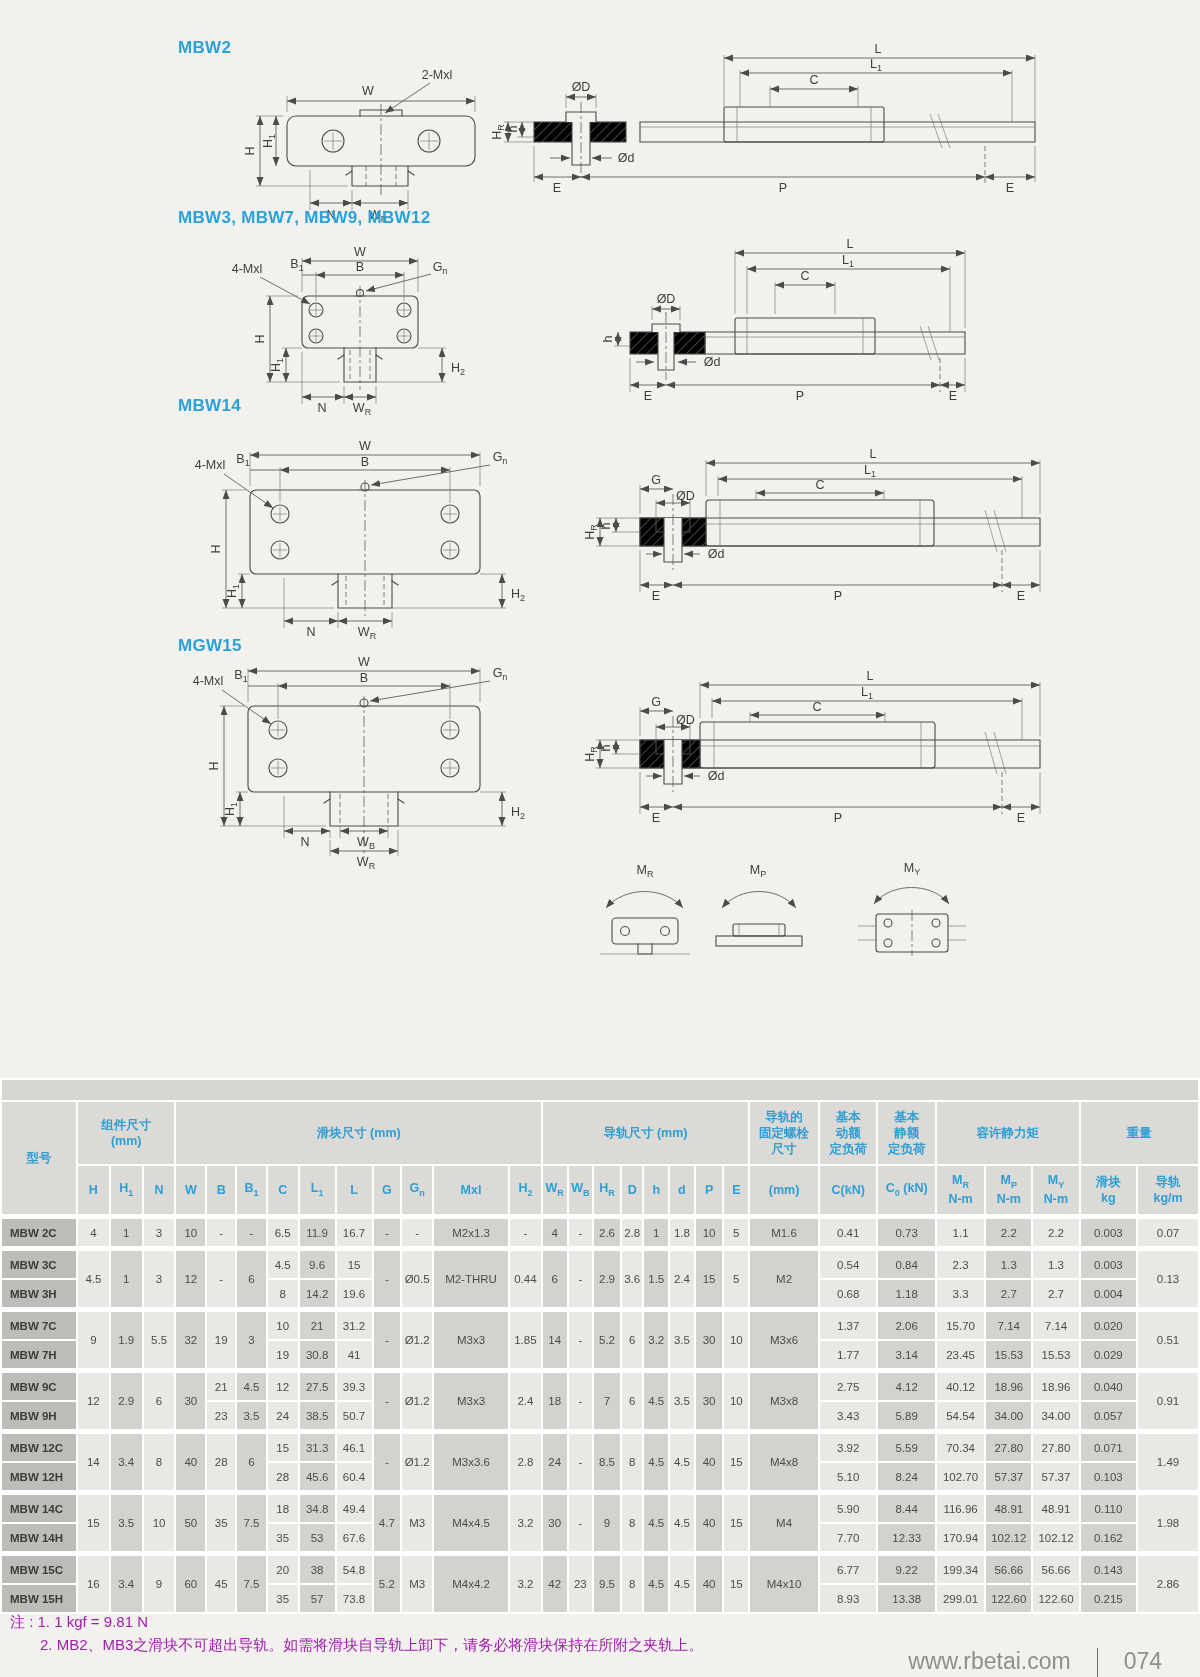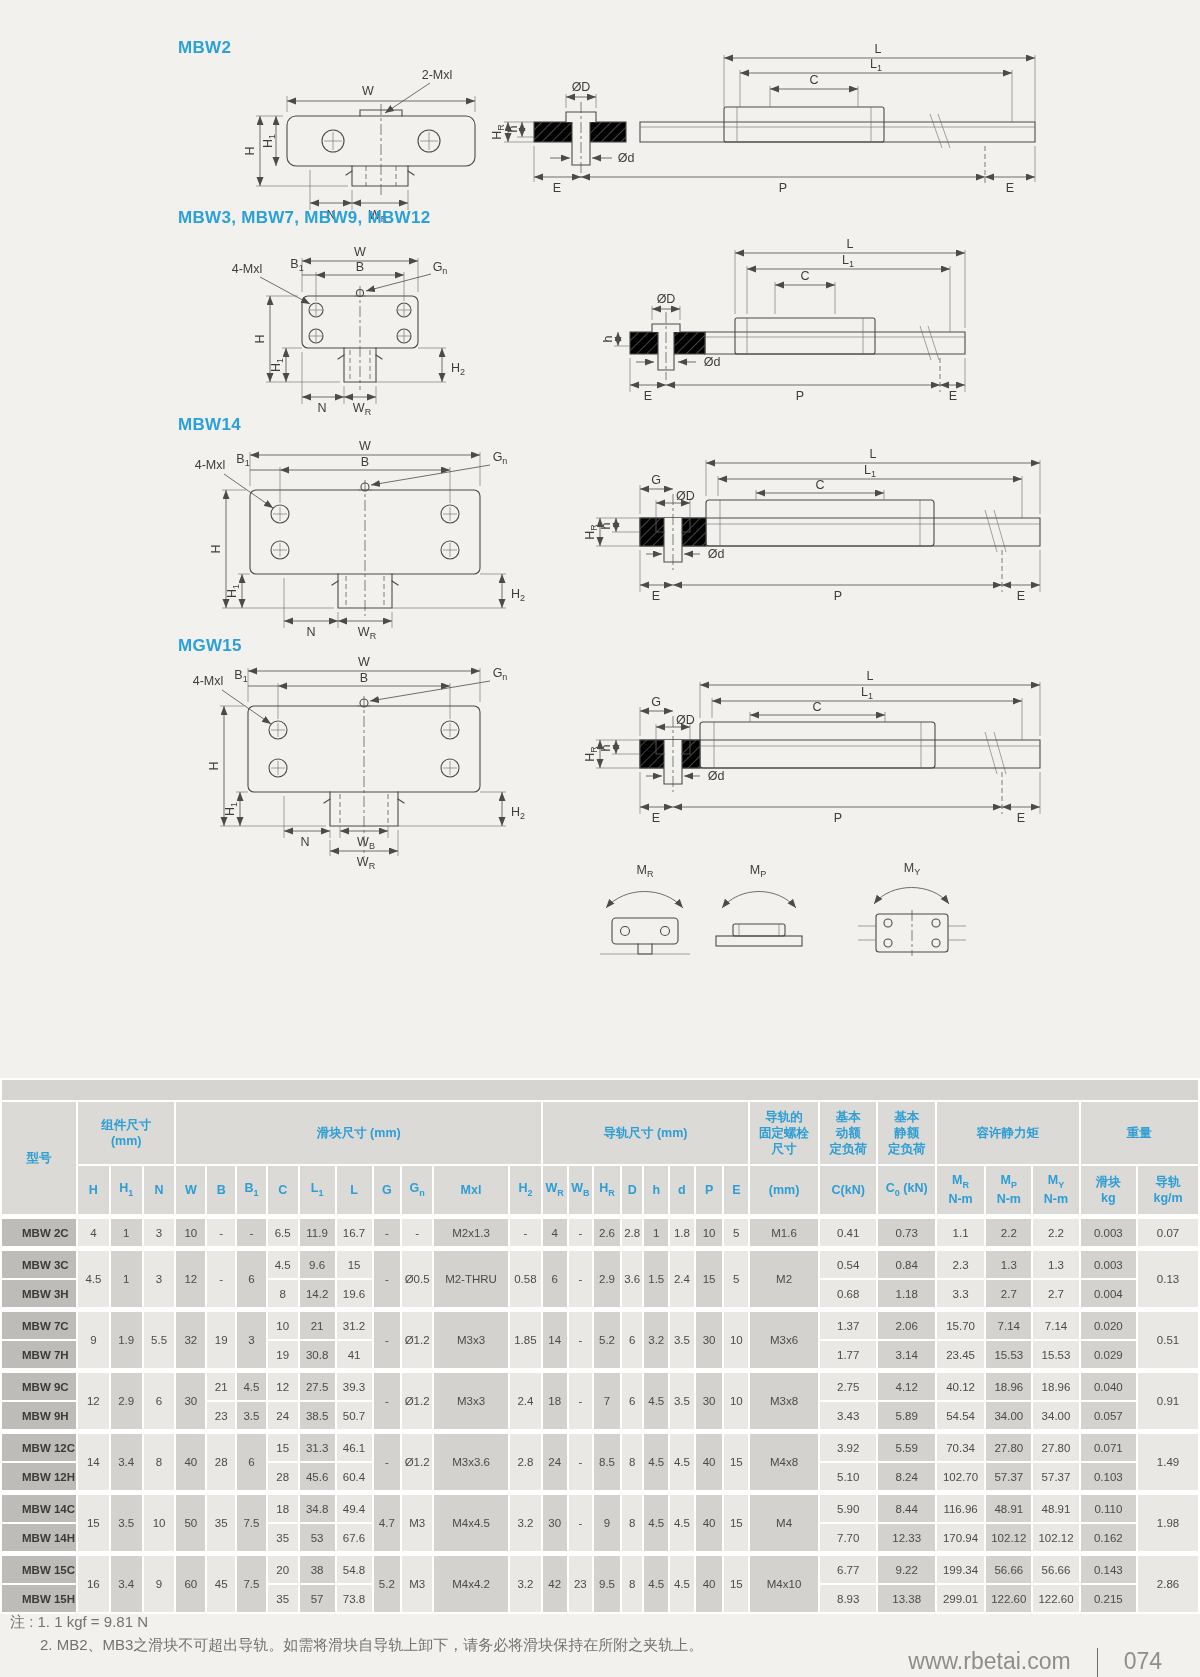--- a/index.html
+++ b/index.html
@@ -21,37 +21,37 @@
   .spec th,.spec td{border:2px solid #fff;padding:0;text-align:center;font-size:11.5px;color:#4b4b4a;overflow:hidden;}
   .spec thead th{background:#dbdad6;color:#2e9ed4;font-weight:bold;font-size:12.5px;white-space:pre-line;line-height:1.3;}
   .spec tr.strip th{background:#d6d5d1;height:20px;}
   .spec tr.ghead th{height:62px;}
   .spec tr#colrow th{height:48px;}
   .spec thead sub{font-size:9px;}
   .spec thead .l2{display:block;}
   .spec tbody td{height:27px;background:#e9e8e4;}
   .spec td.lt{background:#e9e8e4;}
   .spec td.dk{background:#d3d2ce;}
-  .spec td.model{background:#bdbcb8;text-align:left;padding-left:20px;font-weight:bold;color:#3b3b39;}
+  .spec td.model{background:#bdbcb8;text-align:left;padding-left:8px;font-weight:bold;color:#3b3b39;}
   .spec tr.gstart td{border-top-width:5px;}
   
-  .notes{position:absolute;left:10px;top:1610px;font-size:15px;color:#737373;line-height:1.55;}
+  .notes{position:absolute;left:10px;top:1610px;font-size:15px;color:#a21caf;line-height:1.55;}
   .notes .ln2{margin-left:30px;}
   .footer{position:absolute;top:1648px;right:38px;display:flex;align-items:flex-start;gap:26px;color:#8f8e8a;font-size:23px;}
   .footer .vbar{width:0;height:34px;border-left:1.5px solid #6f6e6a;}
 </style>
 </head>
 <body>
 
 <div class="page">
 
   <div class="drawings">
     <div class="dtitle" style="top:38px">MBW2</div>
     <div class="dtitle" style="top:208px">MBW3, MBW7, MBW9, MBW12</div>
-    <div class="dtitle" style="top:415px">MBW14</div>
+    <div class="dtitle" style="top:396px">MBW14</div>
     <div class="dtitle" style="top:636px">MGW15</div>
 
     <svg width="1200" height="1040" viewBox="0 0 1200 1040">
       <defs>
         <marker id="ar" markerWidth="10" markerHeight="8" refX="9" refY="3.5" orient="auto-start-reverse" markerUnits="userSpaceOnUse">
           <path d="M0,0 L9,3.5 L0,7 Z" fill="#4b4b4b"></path>
         </marker>
         <pattern id="hch" width="7" height="7" patternUnits="userSpaceOnUse" patternTransform="rotate(45)">
           <rect width="7" height="7" fill="#edecе8"></rect>
           <line x1="0" y1="0" x2="0" y2="7" stroke="#8b8b88" stroke-width="1"></line>
@@ -554,21 +554,21 @@
           <td rowspan="2" class="lt">3</td>
           <td rowspan="2" class="dk">12</td>
           <td rowspan="2" class="lt">-</td>
           <td rowspan="2" class="dk">6</td>
           <td class="lt">4.5</td>
           <td class="dk">9.6</td>
           <td class="lt">15</td>
           <td rowspan="2" class="dk">-</td>
           <td rowspan="2" class="lt">Ø0.5</td>
           <td rowspan="2" class="dk">M2-THRU</td>
-          <td rowspan="2" class="lt">0.58</td>
+          <td rowspan="2" class="lt">0.44</td>
           <td rowspan="2" class="dk">6</td>
           <td rowspan="2" class="lt">-</td>
           <td rowspan="2" class="dk">2.9</td>
           <td rowspan="2" class="lt">3.6</td>
           <td rowspan="2" class="dk">1.5</td>
           <td rowspan="2" class="lt">2.4</td>
           <td rowspan="2" class="dk">15</td>
           <td rowspan="2" class="lt">5</td>
           <td rowspan="2" class="dk">M2</td>
           <td class="lt">0.54</td>

